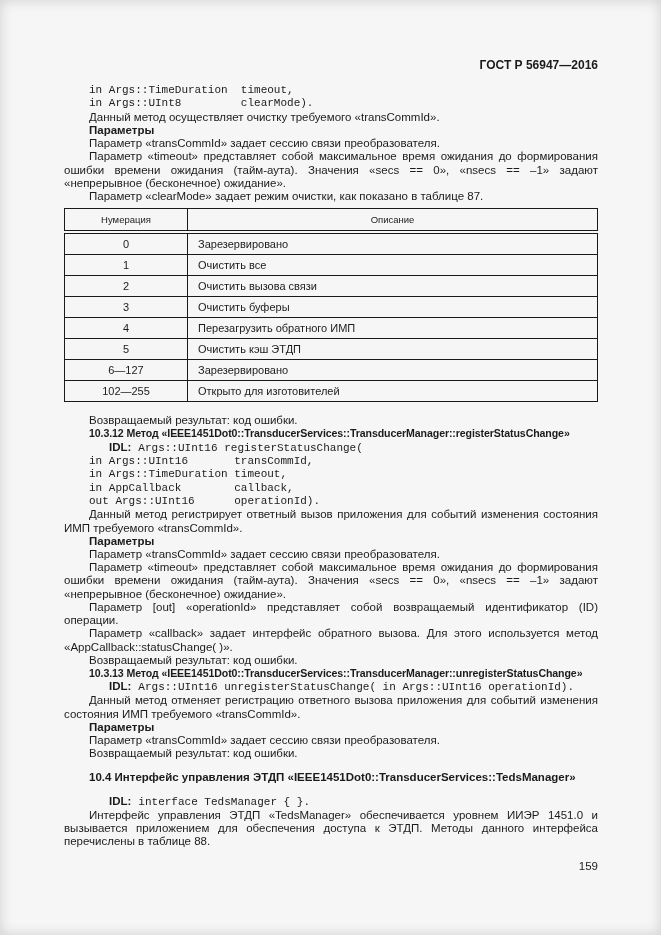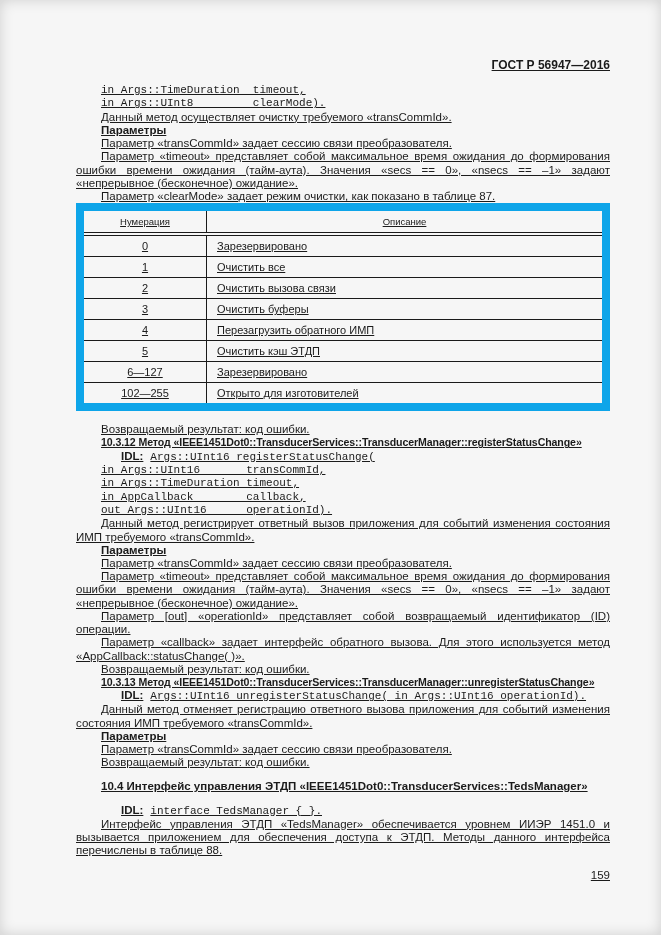--- a/index.html
+++ b/index.html
@@ -1,35 +1,35 @@
 <!DOCTYPE html>
 <html><head>
 <meta charset="utf-8">
 <style>
   html,body{margin:0;padding:0;background:#e9e9e9;}
   .page{
     position:relative;width:661px;height:935px;background:#f6f6f6;
     font-family:"Liberation Sans",sans-serif;color:#1b1b1b;
     box-shadow:inset 0 0 14px rgba(0,0,0,.16);overflow:hidden;
   }
-  .content{position:absolute;left:76px;top:58px;width:534px;text-decoration:underline;}
+  .content{position:absolute;left:64px;top:58px;width:534px;}
   .doc-header{text-align:right;font-weight:bold;font-size:12px;line-height:14px;margin-bottom:12px;}
   p{margin:0;font-size:11.5px;line-height:13.2px;text-align:justify;}
   .indent{text-indent:25px;}
   .bold{font-weight:bold;}
   pre.code{
     margin:0 0 0 25px;font-family:"Liberation Mono","DejaVu Sans Mono",monospace;
     font-size:11px;line-height:13.4px;white-space:pre;
   }
   .code-line{margin-left:25px;text-indent:0;text-align:left;padding-left:20px;}
   .code-line .mono{font-family:"Liberation Mono","DejaVu Sans Mono",monospace;font-size:11px;}
   .idl{margin-right:7px;}
   .caption{margin-top:18px;font-size:11px;line-height:13px;}
   .caption .spaced{letter-spacing:2.2px;}
-  table.t87{width:100%;border-collapse:collapse;border:8px solid #0ea5e9;padding-left:33px;}
+  table.t87{margin-top:5px;width:100%;border-collapse:collapse;border:1px solid #0ea5e9;padding-left:33px;}
   .t87 th{
     border:1px solid #1a1a1a;border-bottom:4px double #1a1a1a;
     font-weight:normal;font-size:9.5px;height:19px;text-align:center;
   }
   .t87 td{border:1px solid #1a1a1a;font-size:11px;height:18px;}
   .t87 td.num{width:120px;text-align:center;}
   .t87 td.desc{padding-left:10px;}
   .mt{margin-top:12px;}
   .heading{font-weight:bold;}
   .heading.long{font-size:10.6px;white-space:nowrap;letter-spacing:-0.1px;}

